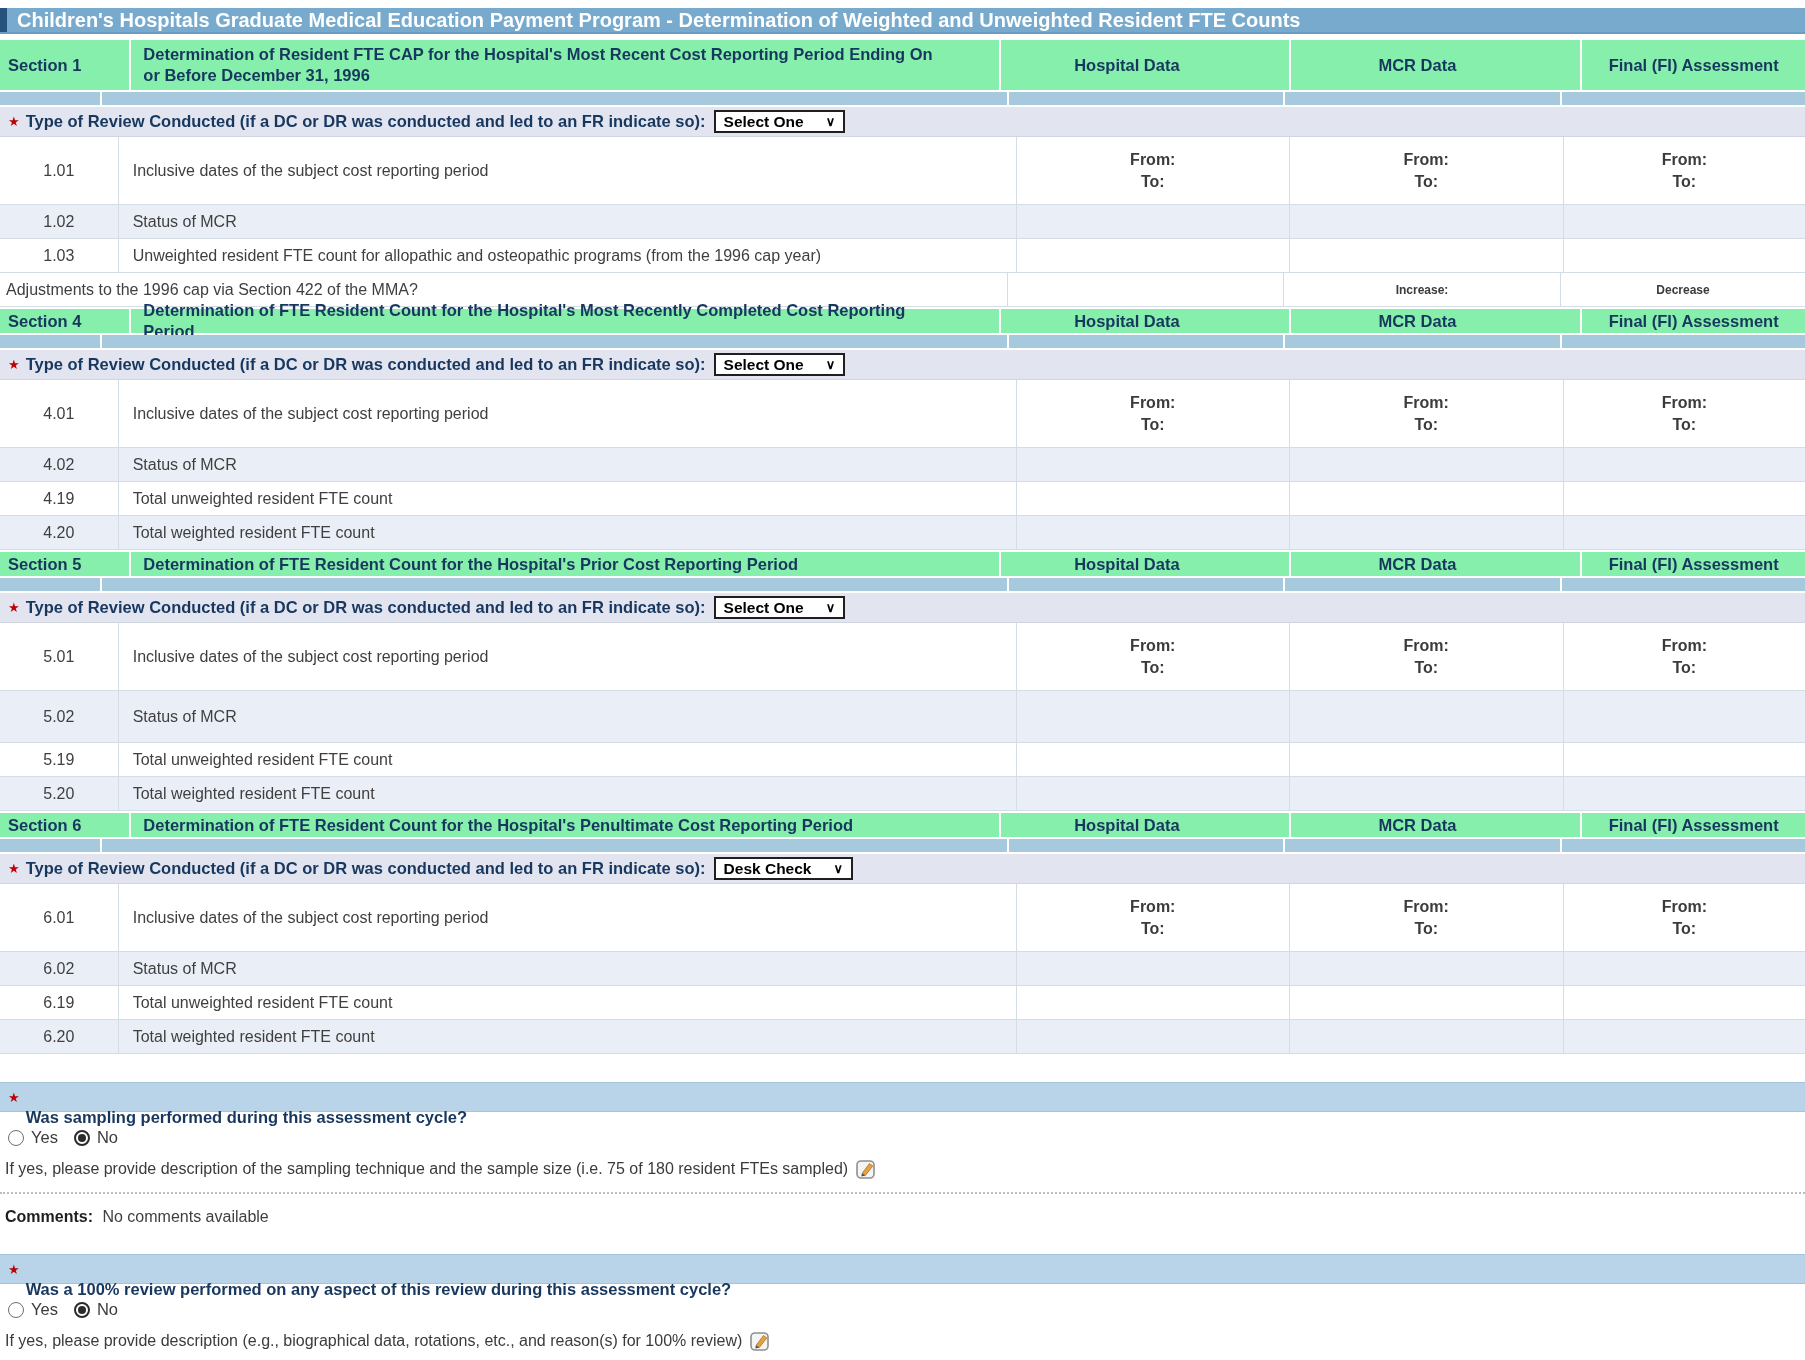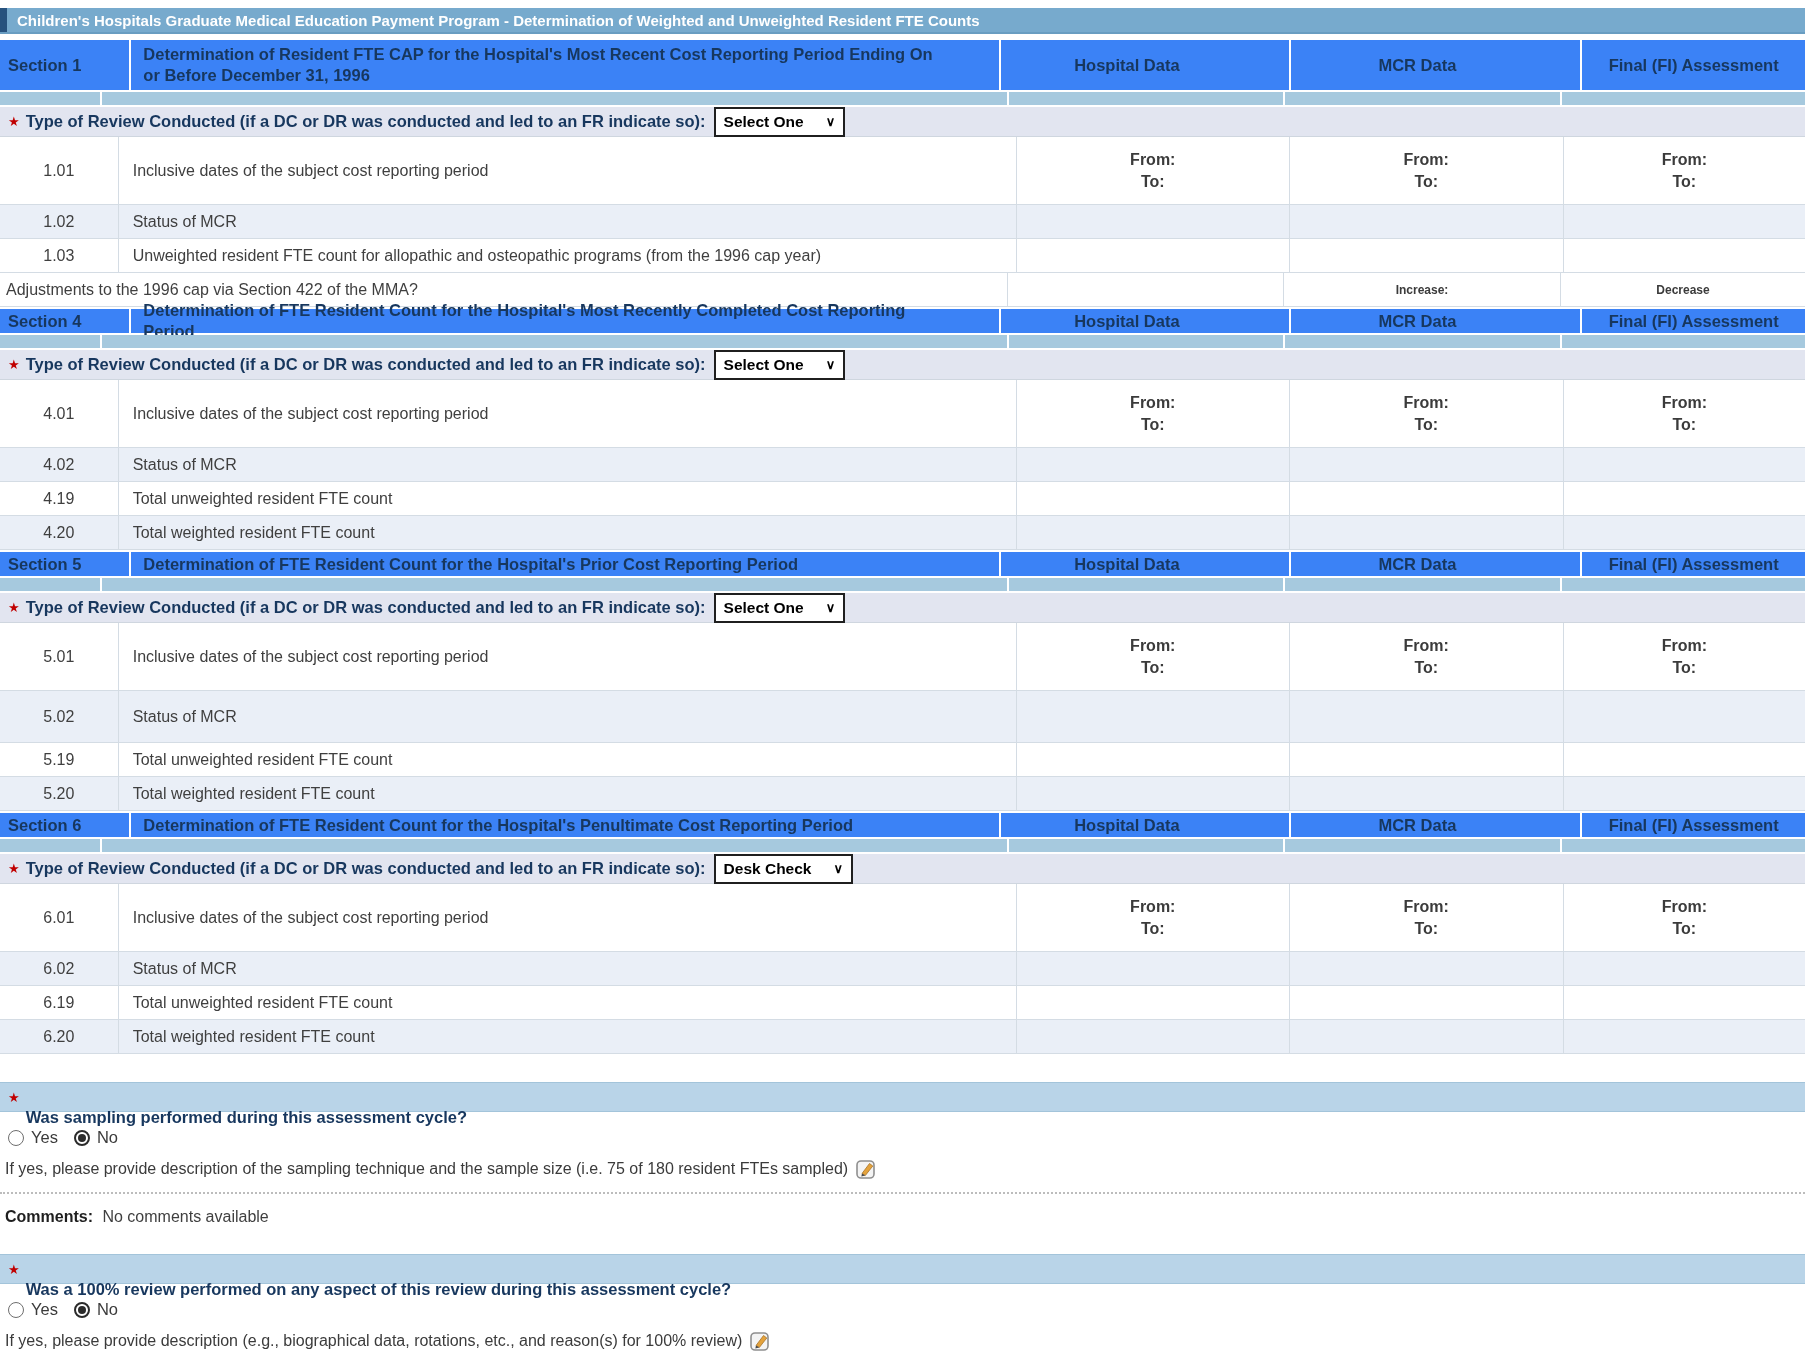--- a/index.html
+++ b/index.html
@@ -3,45 +3,45 @@
 <meta charset="utf-8">
 <style>
   * { box-sizing: border-box; margin: 0; padding: 0; }
   body { background: #ffffff; font-family: "Liberation Sans", sans-serif; }
   .page { position: relative; width: 1805px; height: 1360px; background: #ffffff; overflow: hidden; }
 
   
   .titlebar { display: flex; align-items: stretch; margin-top: 8px; height: 26px;
               background: #77aacd; border-bottom: 2px solid #699dc1; }
   .title-cap { width: 7px; background: #27527e; }
-  .title-text { color: #ffffff; font-weight: bold; font-size: 15px; display: flex; align-items: center; padding-left: 10px; }
-
-  
-  .band { display: flex; background: #3b82f6; margin-top: 6px; gap: 37px; }
+  .title-text { color: #ffffff; font-weight: bold; font-size: 20px; display: flex; align-items: center; padding-left: 10px; }
+
+  
+  .band { display: flex; background: #86efac; margin-top: 6px; gap: 37px; }
   .band .bcell { display: flex; align-items: center; color: #17375e; font-weight: bold; font-size: 16.5px; }
   .band .bcell + .bcell { border-left: 2px solid #ffffff; }
   .b-label { width: 100px; padding-left: 8px; }
   .b-head  { width: 907px; padding: 4px 10px 4px 12px; line-height: 21px; }
   .b-col   { justify-content: center; text-align: center; }
   .b-hosp  { width: 276px; } .b-mcr { width: 277px; } .b-fin { width: 245px; }
   .band.tall { min-height: 46px; } .band.short { height: 24px; justify-content: space-between; }
 
   
   .strip { display: flex; height: 13px; margin-top: 2px; }
   .strip .scell { background: #a6c9de; }
   .strip .scell + .scell { border-left: 2px solid #ffffff; }
   .s1 { width: 100px; } .s2 { width: 907px; } .s3 { width: 276px; } .s4 { width: 277px; } .s5 { width: 245px; }
 
   
   .typerow { display: flex; align-items: center; height: 30px; background: #e2e5f0; margin-top: 2px;
              border-bottom: 1px solid #cfd6df; }
   .star { color: #c00000; font-size: 13px; margin: 0 6px 0 8px; }
   .typerow .tlabel { color: #17375e; font-weight: bold; font-size: 16.5px; margin-right: 8px; }
   .selectbox { display: inline-flex; align-items: center; background: #ffffff; border: 2px solid #1f1f1f;
-               height: 30px; padding: 0 8px; font-weight: bold; font-size: 15.5px; color: #000; cursor: default; }
+               height: 23px; padding: 0 8px; font-weight: bold; font-size: 15.5px; color: #000; cursor: default; }
   .selectbox .chev { margin-left: 22px; font-size: 13px; }
 
   
   .row { display: flex; border-bottom: 1px solid #d4dce4; background: #ffffff; }
   .row.shade { background: #eaeff7; }
   .r-std { height: 34px; } .r-date { height: 68px; } .r-tall { height: 52px; }
   .cell { display: flex; align-items: center; font-size: 16px; color: #3f3f3f; }
   .c-num { width: 120px; justify-content: center; border-right: 1px solid #d4dce4; }
   .c-desc { width: 907px; padding-left: 14px; }
   .c-data { flex-direction: column; justify-content: center; border-left: 1px solid #d4dce4; }

